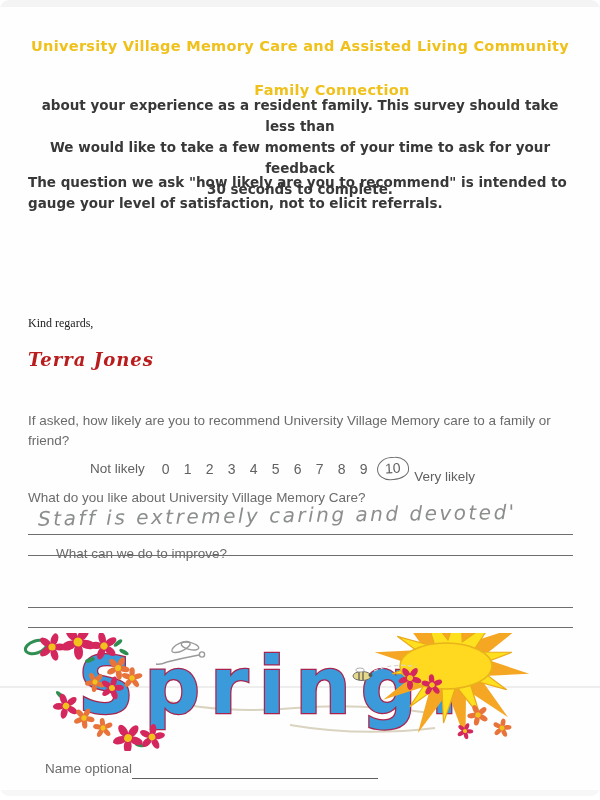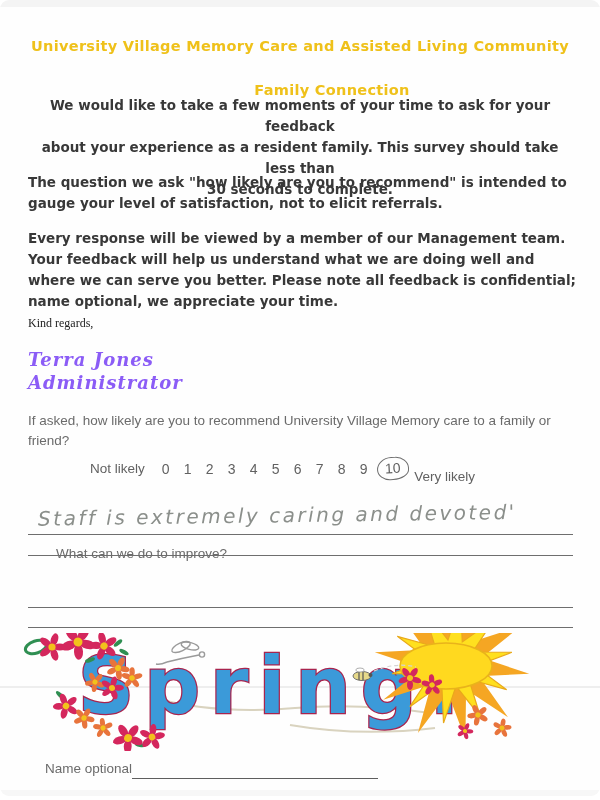--- a/index.html
+++ b/index.html
@@ -10,21 +10,21 @@
 
   
   .title{position:absolute;left:0;width:600px;text-align:center;color:#EFC11A;
          font-weight:bold;font-size:14.5px;letter-spacing:.3px;}
   .comic{color:#383838;font-weight:bold;font-size:13.5px;line-height:21px;}
   .centered-par{position:absolute;left:30px;width:540px;text-align:center;}
   .left-par{position:absolute;left:28px;width:548px;text-align:left;}
 
   .serif{font-family:"Liberation Serif",serif;font-weight:normal;color:#222;font-size:12px;}
   .signature{font-family:"DejaVu Serif",serif;font-style:italic;font-weight:bold;
-             color:#8b5cf6;font-size:18px;letter-spacing:1px;line-height:23px;}
+             color:#b91c1c;font-size:18px;letter-spacing:1px;line-height:23px;}
 
   
   .formtext{font-family:"Liberation Sans",sans-serif;color:#6b6b6b;font-size:13.5px;line-height:20px;}
 
   .scale-row{position:absolute;top:453px;left:90px;display:flex;align-items:center;
              font-family:"Liberation Sans",sans-serif;color:#616161;font-size:14px;}
   .scale-label{margin:0 10px 0 0;font-size:13.5px;}
   .scale-label.right{margin:16px 0 0 6px;}
   .scale-num{display:inline-block;width:22px;text-align:center;}
   .scale-selected{display:inline-block;border:1.6px solid #6f6f6f;
@@ -45,54 +45,53 @@
 </head>
 <body>
 
 <div id="page">
   <div class="scan-edge-top"></div>
 
   <div class="title" style="top:38px;">University Village Memory Care and Assisted Living Community</div>
   <div class="title" style="top:82px;padding-left:32px;">Family Connection</div>
 
   <div class="centered-par comic" style="top:95px;">
+    <div>about your experience as a resident family. This survey should take less than</div>
     <div>We would like to take a few moments of your time to ask for your feedback</div>
-    <div>about your experience as a resident family. This survey should take less than</div>
     <div>30 seconds to complete.</div>
   </div>
 
   <div class="left-par comic" style="top:172px;">The question we ask "how likely are you to recommend" is intended to gauge your level of satisfaction, not to elicit referrals.</div>
 
-  <div class="left-par comic" style="top:228px;">Every response will be viewed by a member of our Management team. Your feedback will help us understand what we are doing well and where we can serve you better. Please note all feedback is confidential; name optional, we appreciate your time.</div>
 
   <div class="left-par serif" style="top:316px;">Kind regards,</div>
 
   <div class="left-par signature" style="top:348px;">
     <div>Terra Jones</div>
-    <div>Administrator</div>
   </div>
 
   <div class="left-par formtext" style="top:411px;width:556px;">If asked, how likely are you to recommend University Village Memory care to a family or friend?</div>
 
   <div class="scale-row">
     <span class="scale-label">Not likely</span>
     <span class="scale-num">0</span>
     <span class="scale-num">1</span>
     <span class="scale-num">2</span>
     <span class="scale-num">3</span>
     <span class="scale-num">4</span>
     <span class="scale-num">5</span>
     <span class="scale-num">6</span>
     <span class="scale-num">7</span>
     <span class="scale-num">8</span>
     <span class="scale-num">9</span>
     <span class="scale-selected">10</span>
     <span class="scale-label right">Very likely</span>
   </div>
 
+  <div class="left-par formtext" style="top:488px;">What do you like about University Village Memory Care?</div>
 
   <div class="handwriting">Staff is extremely caring and devoted'</div>
 
   <div class="answer-line" style="top:534px;"></div>
   <div class="answer-line" style="top:555px;"></div>
 
   <div class="left-par formtext" style="top:544px;margin-left:28px;">What can we do to improve?</div>
 
   <div class="answer-line" style="top:607px;"></div>
   <div class="answer-line" style="top:627px;"></div>

